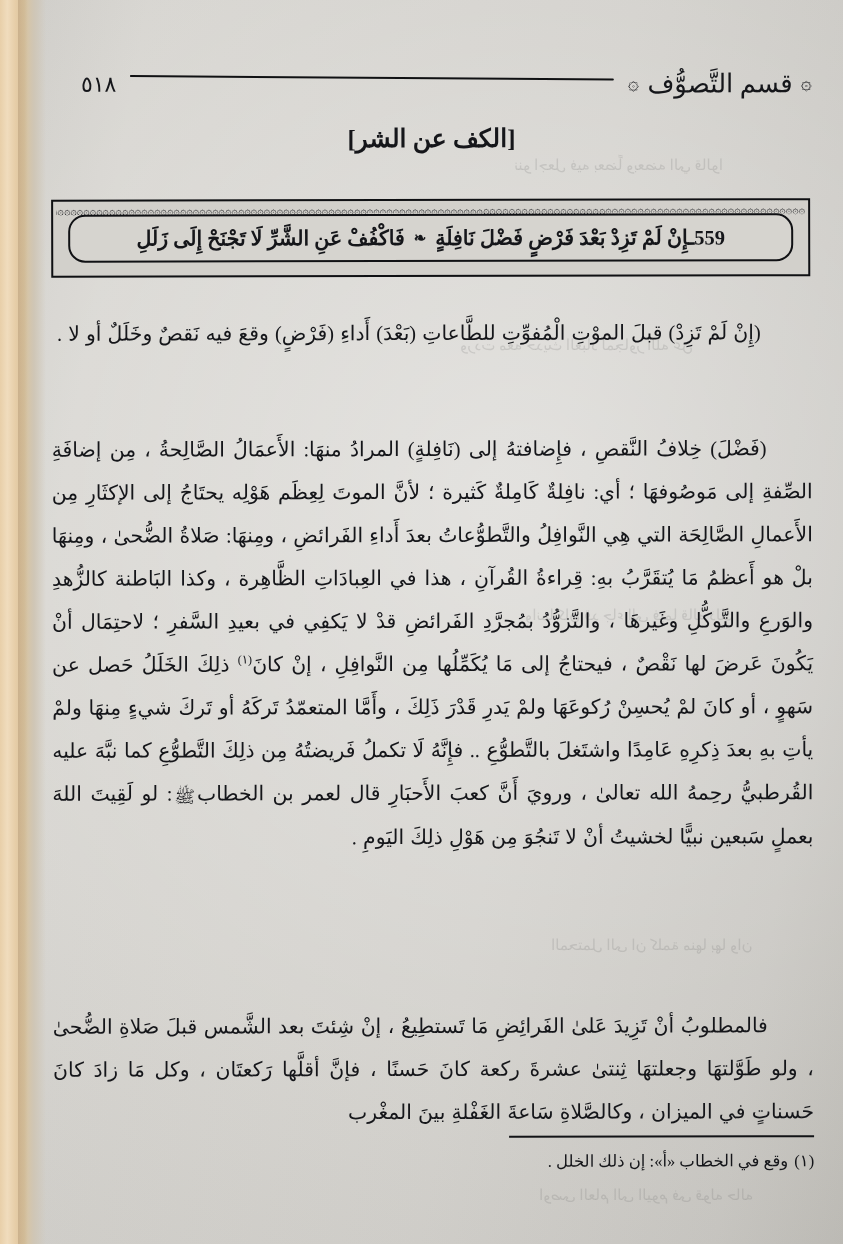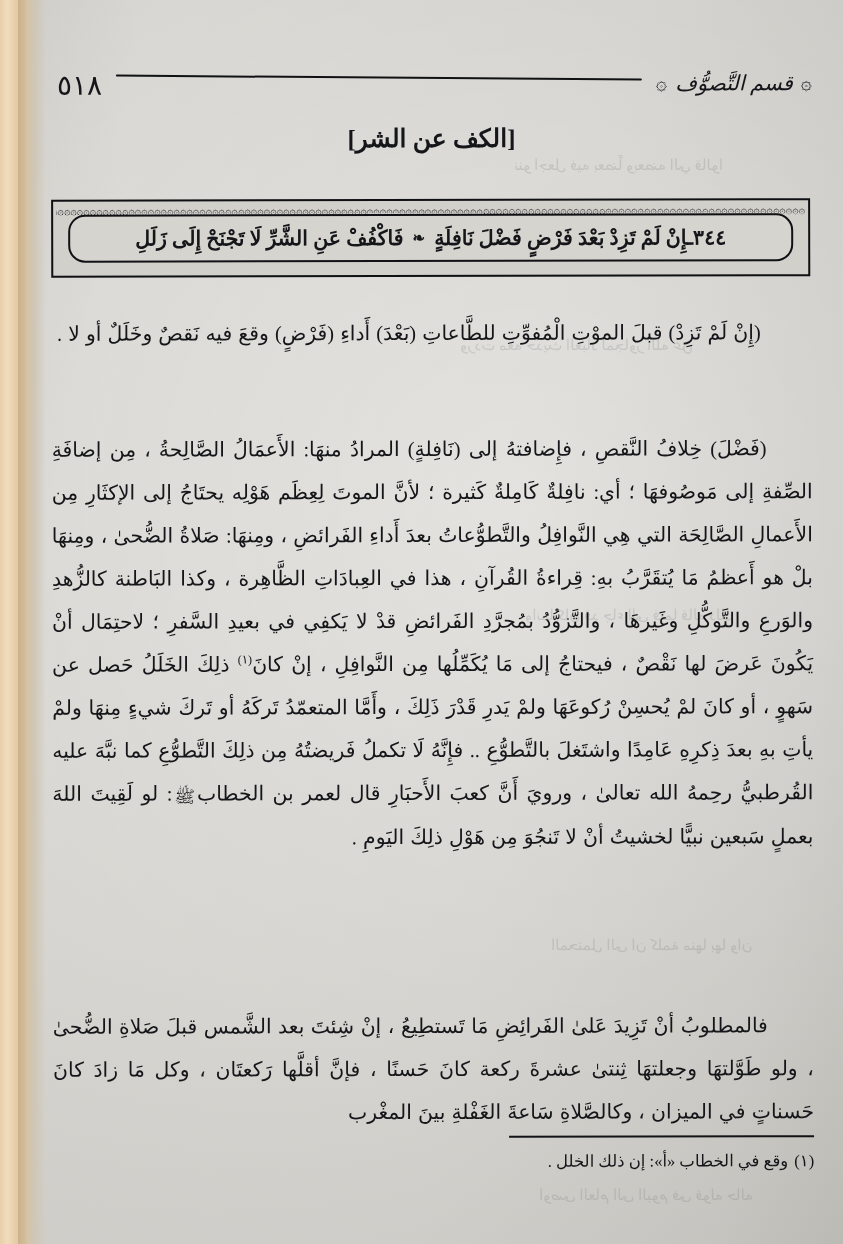--- a/index.html
+++ b/index.html
@@ -77,47 +77,47 @@
     direction: rtl;
   }
   .orn {
     font-size: 19px;
     line-height: 1;
     color: #17181c;
     transform: translateY(-1px);
   }
   .orn.flip { transform: translateY(-1px) scaleX(-1); }
   #header-title {
-    font-size: 21px;
+    font-size: 26px;
     white-space: nowrap;
     font-weight: 400;
-    font-style: italic;
   }
   #header-rule {
     flex: 1 1 auto;
     height: 16px;
     position: relative;
     margin: 0 6px;
   }
   #header-rule::after {
     content: "";
     position: absolute;
     left: 0; right: 0;
     top: 3px;
     height: 2.2px;
     background: #101113;
     border-radius: 2px;
     transform: rotate(0.55deg);
     transform-origin: right center;
   }
   #page-number {
-    font-size: 28px;
+    font-size: 22px;
     letter-spacing: 1px;
     white-space: nowrap;
     padding-left: 6px;
+    margin-left: 24px;
   }
 
   
   #section-title {
     position: absolute;
     top: 124px;
     left: 0; right: 0;
     text-align: center;
     font-size: 25px;
     font-weight: 700;
@@ -248,21 +248,21 @@
       <span id="header-rule"></span>
       <span id="page-number">٥١٨</span>
     </div>
 
     <div id="section-title">[الكف عن الشر]</div>
 
     <div id="verse-box">
       <div id="verse-ornament">۞۞۞۞۞۞۞۞۞۞۞۞۞۞۞۞۞۞۞۞۞۞۞۞۞۞۞۞۞۞۞۞۞۞۞۞۞۞۞۞۞۞۞۞۞۞۞۞۞۞۞۞۞۞۞۞۞۞۞۞۞۞۞۞۞۞۞۞۞۞۞۞۞۞۞۞۞۞۞۞۞۞۞۞۞۞۞۞۞۞۞۞۞۞۞۞۞۞۞۞۞۞۞۞۞۞۞۞۞۞۞۞۞۞۞۞۞۞۞۞۞۞۞۞۞۞۞۞۞۞۞۞۞۞۞۞۞۞۞۞۞۞۞۞۞۞۞۞۞۞۞۞۞۞۞۞۞۞۞۞۞۞۞۞۞۞۞۞۞۞۞۞۞۞۞۞۞۞۞۞۞۞۞۞۞۞۞۞۞۞۞۞۞۞۞۞۞۞۞۞۞۞۞۞۞۞۞۞۞۞۞۞۞۞۞۞۞۞۞۞۞۞۞۞۞۞۞۞۞۞۞۞۞۞۞۞۞۞۞۞۞۞۞۞۞۞۞۞۞۞۞۞۞۞۞۞۞۞۞۞۞۞۞۞۞۞۞۞۞۞۞۞۞۞۞۞۞۞۞۞۞۞۞۞۞۞۞۞۞۞۞۞۞۞۞۞۞۞۞۞۞۞۞۞۞۞۞۞۞۞۞۞۞۞۞۞۞۞۞۞۞۞۞۞۞۞۞۞۞۞۞۞۞۞۞۞۞۞۞۞۞۞۞۞۞۞۞۞۞۞۞۞۞۞۞۞۞۞۞۞۞۞۞۞۞۞۞۞۞۞۞۞۞۞۞۞۞۞۞۞۞۞۞۞۞۞۞۞۞۞۞۞۞۞۞۞۞۞۞۞۞۞۞۞۞۞۞۞۞۞۞۞۞۞۞۞۞۞۞۞</div>
       <div id="verse-inner">
         <div id="verse-text">
-          <span>٣٤٤</span><span>ـ</span><span>إِنْ لَمْ تَزِدْ بَعْدَ فَرْضٍ فَضْلَ نَافِلَةٍ</span><span class="verse-sep">❧</span><span>فَاكْفُفْ عَنِ الشَّرِّ لَا تَجْنَحْ إِلَى زَلَلِ</span>
+          <span>559</span><span>ـ</span><span>إِنْ لَمْ تَزِدْ بَعْدَ فَرْضٍ فَضْلَ نَافِلَةٍ</span><span class="verse-sep">❧</span><span>فَاكْفُفْ عَنِ الشَّرِّ لَا تَجْنَحْ إِلَى زَلَلِ</span>
         </div>
       </div>
     </div>
 
     <p class="para" id="para-1">
       <span class="indent"></span><span>(إِنْ لَمْ تَزِدْ) قبلَ الموْتِ الْمُفوِّتِ للطَّاعاتِ (بَعْدَ) أَداءِ (فَرْضٍ) وقعَ فيه نَقصٌ وخَلَلٌ أو لا .</span>
     </p>
 
     <p class="para just-last" id="para-2">
       <span class="indent"></span><span>(فَضْلَ) خِلافُ النَّقصِ ، فإِضافتهُ إلى (نَافِلةٍ) المرادُ منهَا: الأَعمَالُ الصَّالِحةُ ، مِن إضافَةِ الصِّفةِ إلى مَوصُوفهَا ؛ أي: نافِلةٌ كَامِلةٌ كَثيرة ؛ لأنَّ الموتَ لِعِظَم هَوْلِه يحتَاجُ إلى الإكثَارِ مِن الأَعمالِ الصَّالِحَة التي هِي النَّوافِلُ والتَّطوُّعاتُ بعدَ أَداءِ الفَرائضِ ، ومِنهَا: صَلاةُ الضُّحىٰ ، ومِنهَا بلْ هو أَعظمُ مَا يُتقَرَّبُ بهِ: قِراءةُ القُرآنِ ، هذا في العِبادَاتِ الظَّاهِرة ، وكذا البَاطنة كالزُّهدِ والوَرعِ والتَّوكُّلِ وغَيرهَا ، والتَّزوُّدُ بمُجرَّدِ الفَرائضِ قدْ لا يَكفِي في بعيدِ السَّفرِ ؛ لاحتِمَال أنْ يَكُونَ عَرضَ لها نَقْصٌ ، فيحتاجُ إلى مَا يُكَمِّلُها مِن النَّوافِلِ ، إنْ كانَ</span><sup class="fn">(١)</sup><span> ذلِكَ الخَلَلُ حَصل عن سَهوٍ ، أو كانَ لمْ يُحسِنْ رُكوعَهَا ولمْ يَدرِ قَدْرَ ذَلِكَ ، وأَمَّا المتعمّدُ تَركَهُ أو تَركَ شيءٍ مِنهَا ولمْ يأتِ بهِ بعدَ ذِكرِهِ عَامِدًا واشتَغلَ بالتَّطوُّعِ .. فإِنَّهُ لَا تكملُ فَريضتُهُ مِن ذلِكَ التَّطوُّعِ كما نبَّهَ عليه القُرطبيُّ رحِمهُ الله تعالىٰ ، ورويَ أَنَّ كعبَ الأَحبَارِ قال لعمر بن الخطاب</span><span class="honorific">ﷺ</span><span>: لو لَقِيتَ اللهَ بعملٍ سَبعين نبيًّا لخشيتُ أنْ لا تَنجُوَ مِن هَوْلِ ذلِكَ اليَومِ .</span>

